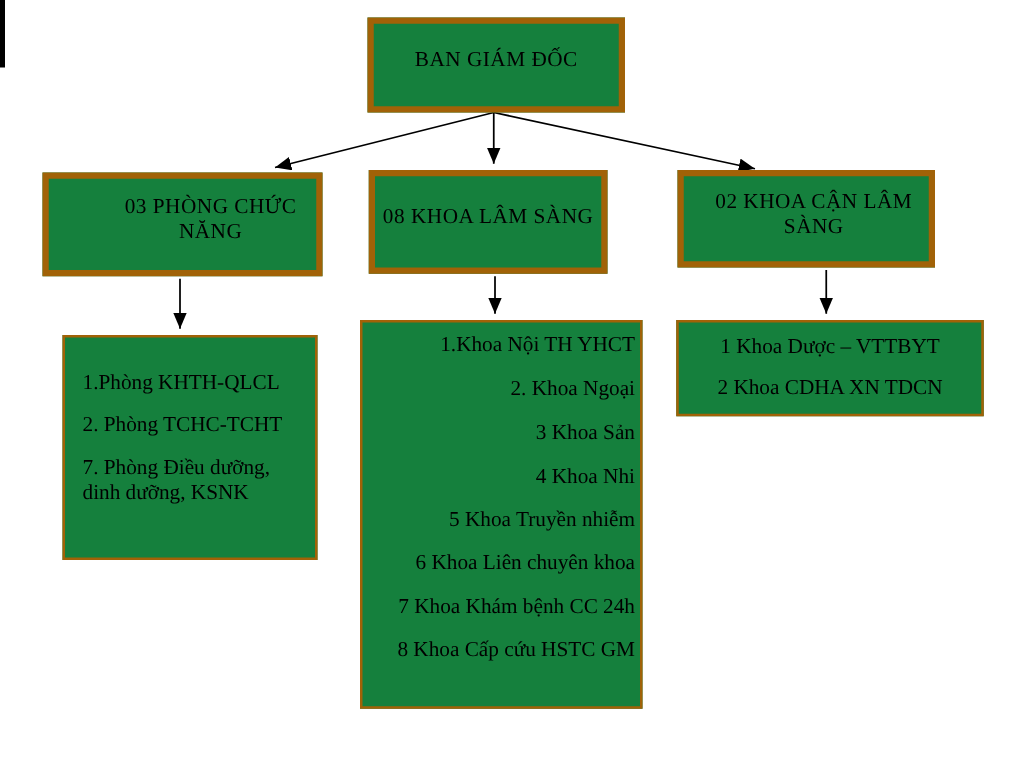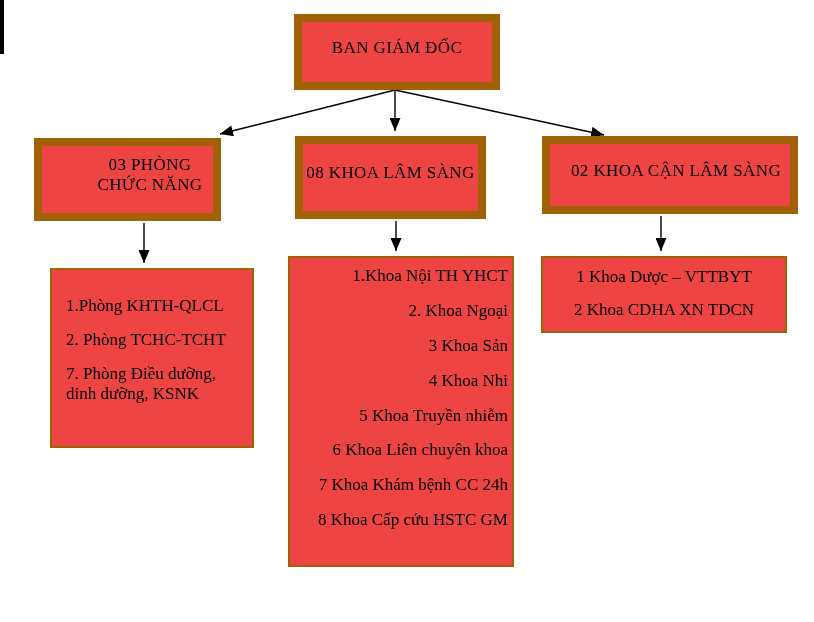--- a/index.html
+++ b/index.html
@@ -23,37 +23,37 @@
     background: #000000;
   }
   .connectors {
     position: absolute;
     left: 0; top: 0;
     pointer-events: none;
   }
   .node {
     position: absolute;
     box-sizing: border-box;
-    background: #ef4444;
-    border: 8px solid #a16207;
+    background: #15803d;
+    border: 5px solid #a16207;
   }
   .node.header {
     display: flex;
     align-items: center;
     justify-content: center;
     text-align: center;
     padding-bottom: 9px;
     font-size: 17px;
     letter-spacing: 0.4px;
     line-height: 1.15;
   }
   .node.top-box    { left: 294px; top: 14px;  width: 206px; height: 76px; }
-  .node.branch-0   { left: 34px;  top: 138px; width: 187px; height: 83px; padding-left: 45px; }
+  .node.branch-0   { left: 34px;  top: 138px; width: 224px; height: 83px; padding-left: 45px; }
   .node.branch-1   { left: 283px; top: 136px; width: 191px; height: 83px; margin-left: 12px; }
-  .node.branch-2   { left: 542px; top: 136px; width: 256px; height: 78px; padding-left: 12px; }
+  .node.branch-2   { left: 542px; top: 136px; width: 206px; height: 78px; padding-left: 12px; }
 
   .node.leaf {
     border-width: 2px;
     font-size: 17px;
   }
   .node.leaf-0 { left: 50px;  top: 268px; width: 204px; height: 180px; padding: 26px 8px 0 14px; }
   .node.leaf-1 { left: 288px; top: 256px; width: 226px; height: 311px; padding: 8px 4px 0 9px; text-align: right; }
   .node.leaf-2 { left: 541px; top: 256px; width: 246px; height: 77px;  padding: 8px 2px 0 2px; text-align: center; }
 
   .list-item {

